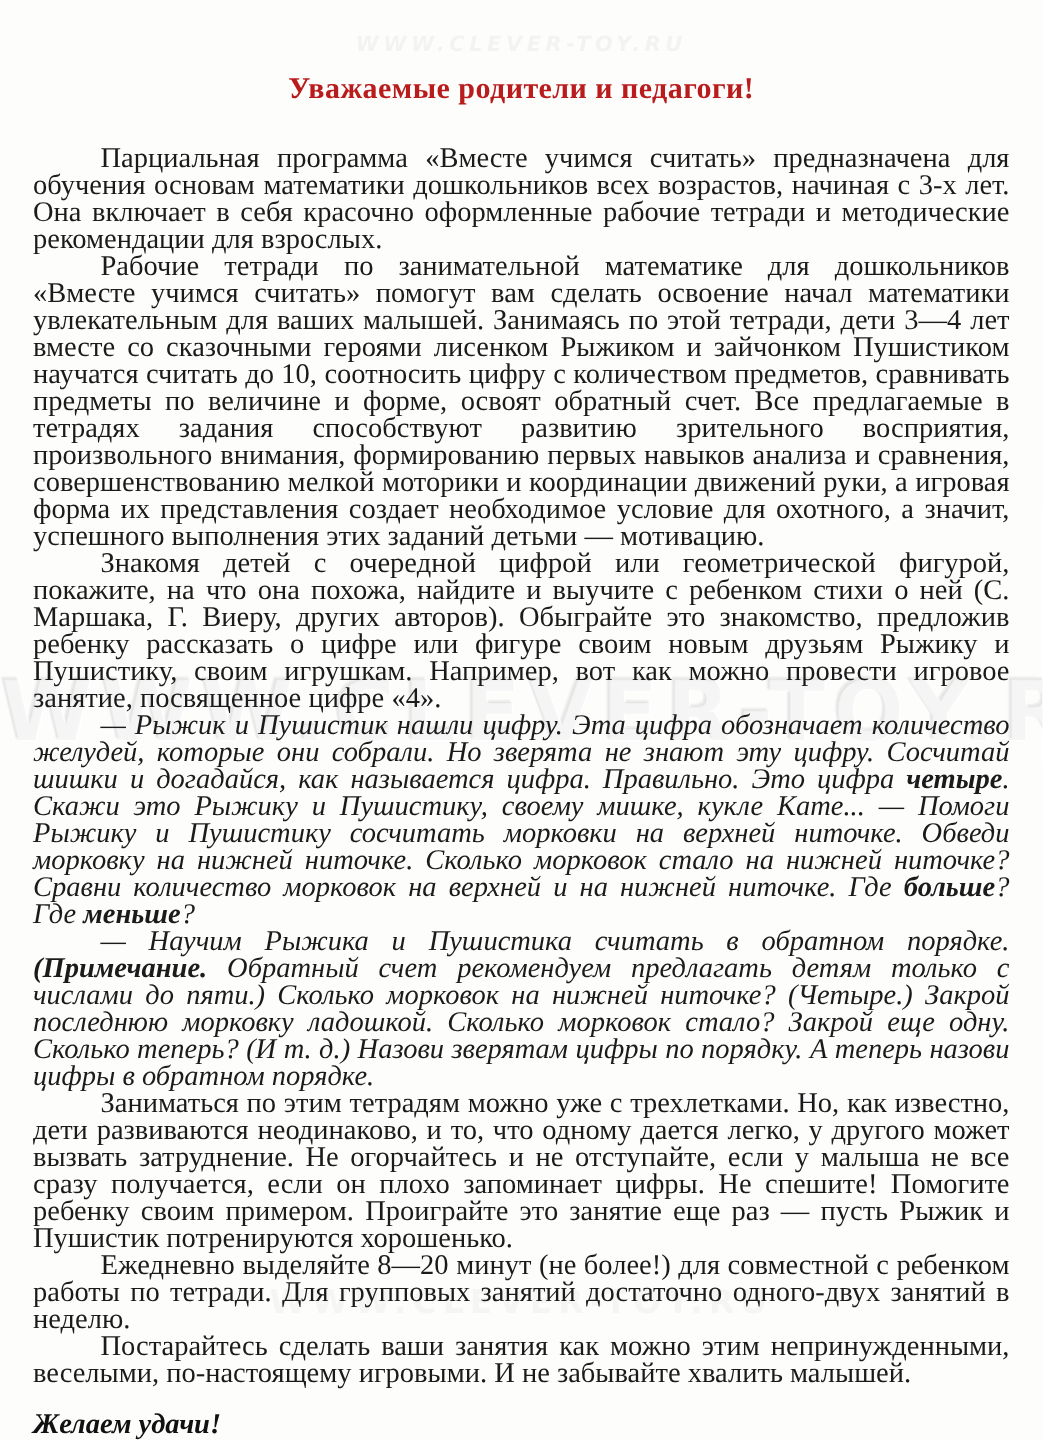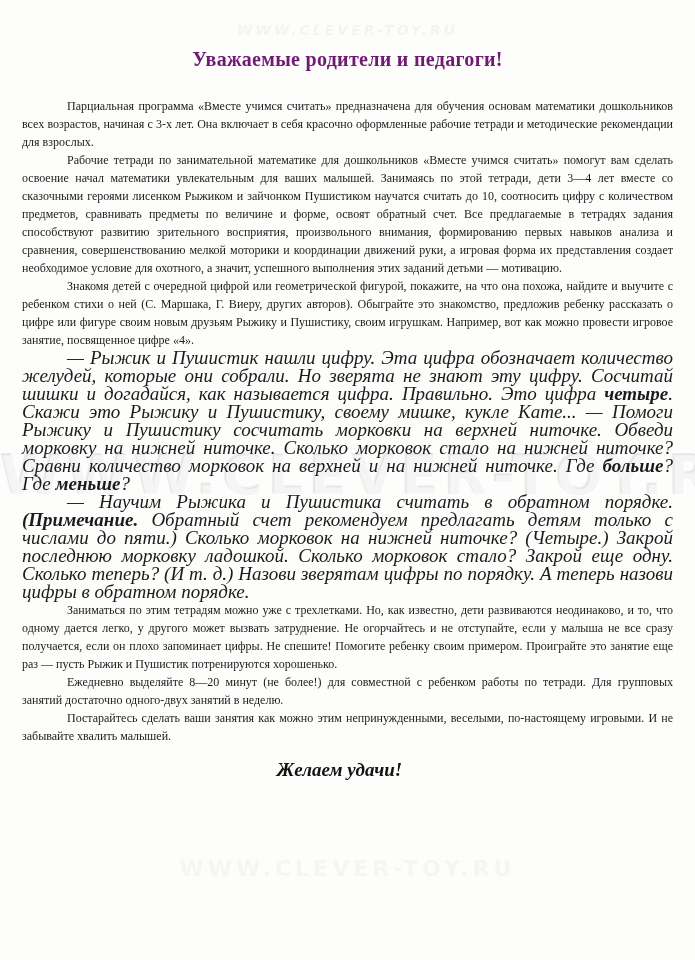--- a/index.html
+++ b/index.html
@@ -12,38 +12,38 @@
     font-family:"Liberation Serif", serif;
     padding:48px 22px 0 22px;
     overflow:hidden;
   }
   .title {
     margin:0 0 26px 0;
     text-align:center;
     font-size:20px;
     font-weight:bold;
     letter-spacing:0.3px;
-    color:#701a75;
+    color:#b91c1c;
     position:relative; z-index:2;
   }
   .body-text { position:relative; z-index:2; }
   .para {
     margin:0;
     text-align:justify;
-    font-size:12px;
+    font-size:19px;
     line-height:18px;
     text-indent:45px;
   }
   .para.it { font-style:italic; font-size:19px; }
   .b { font-weight:bold; }
   .signature {
     position:relative; z-index:2;
     margin-top:14px;
     padding-right:16px;
-    text-align:center;
+    text-align:left;
     font-size:19px;
     font-weight:bold;
     font-style:italic;
     color:#111;
   }
   .watermark {
     position:absolute; left:0; right:0;
     text-align:center;
     font-family:"DejaVu Sans", sans-serif;
     font-weight:bold;

